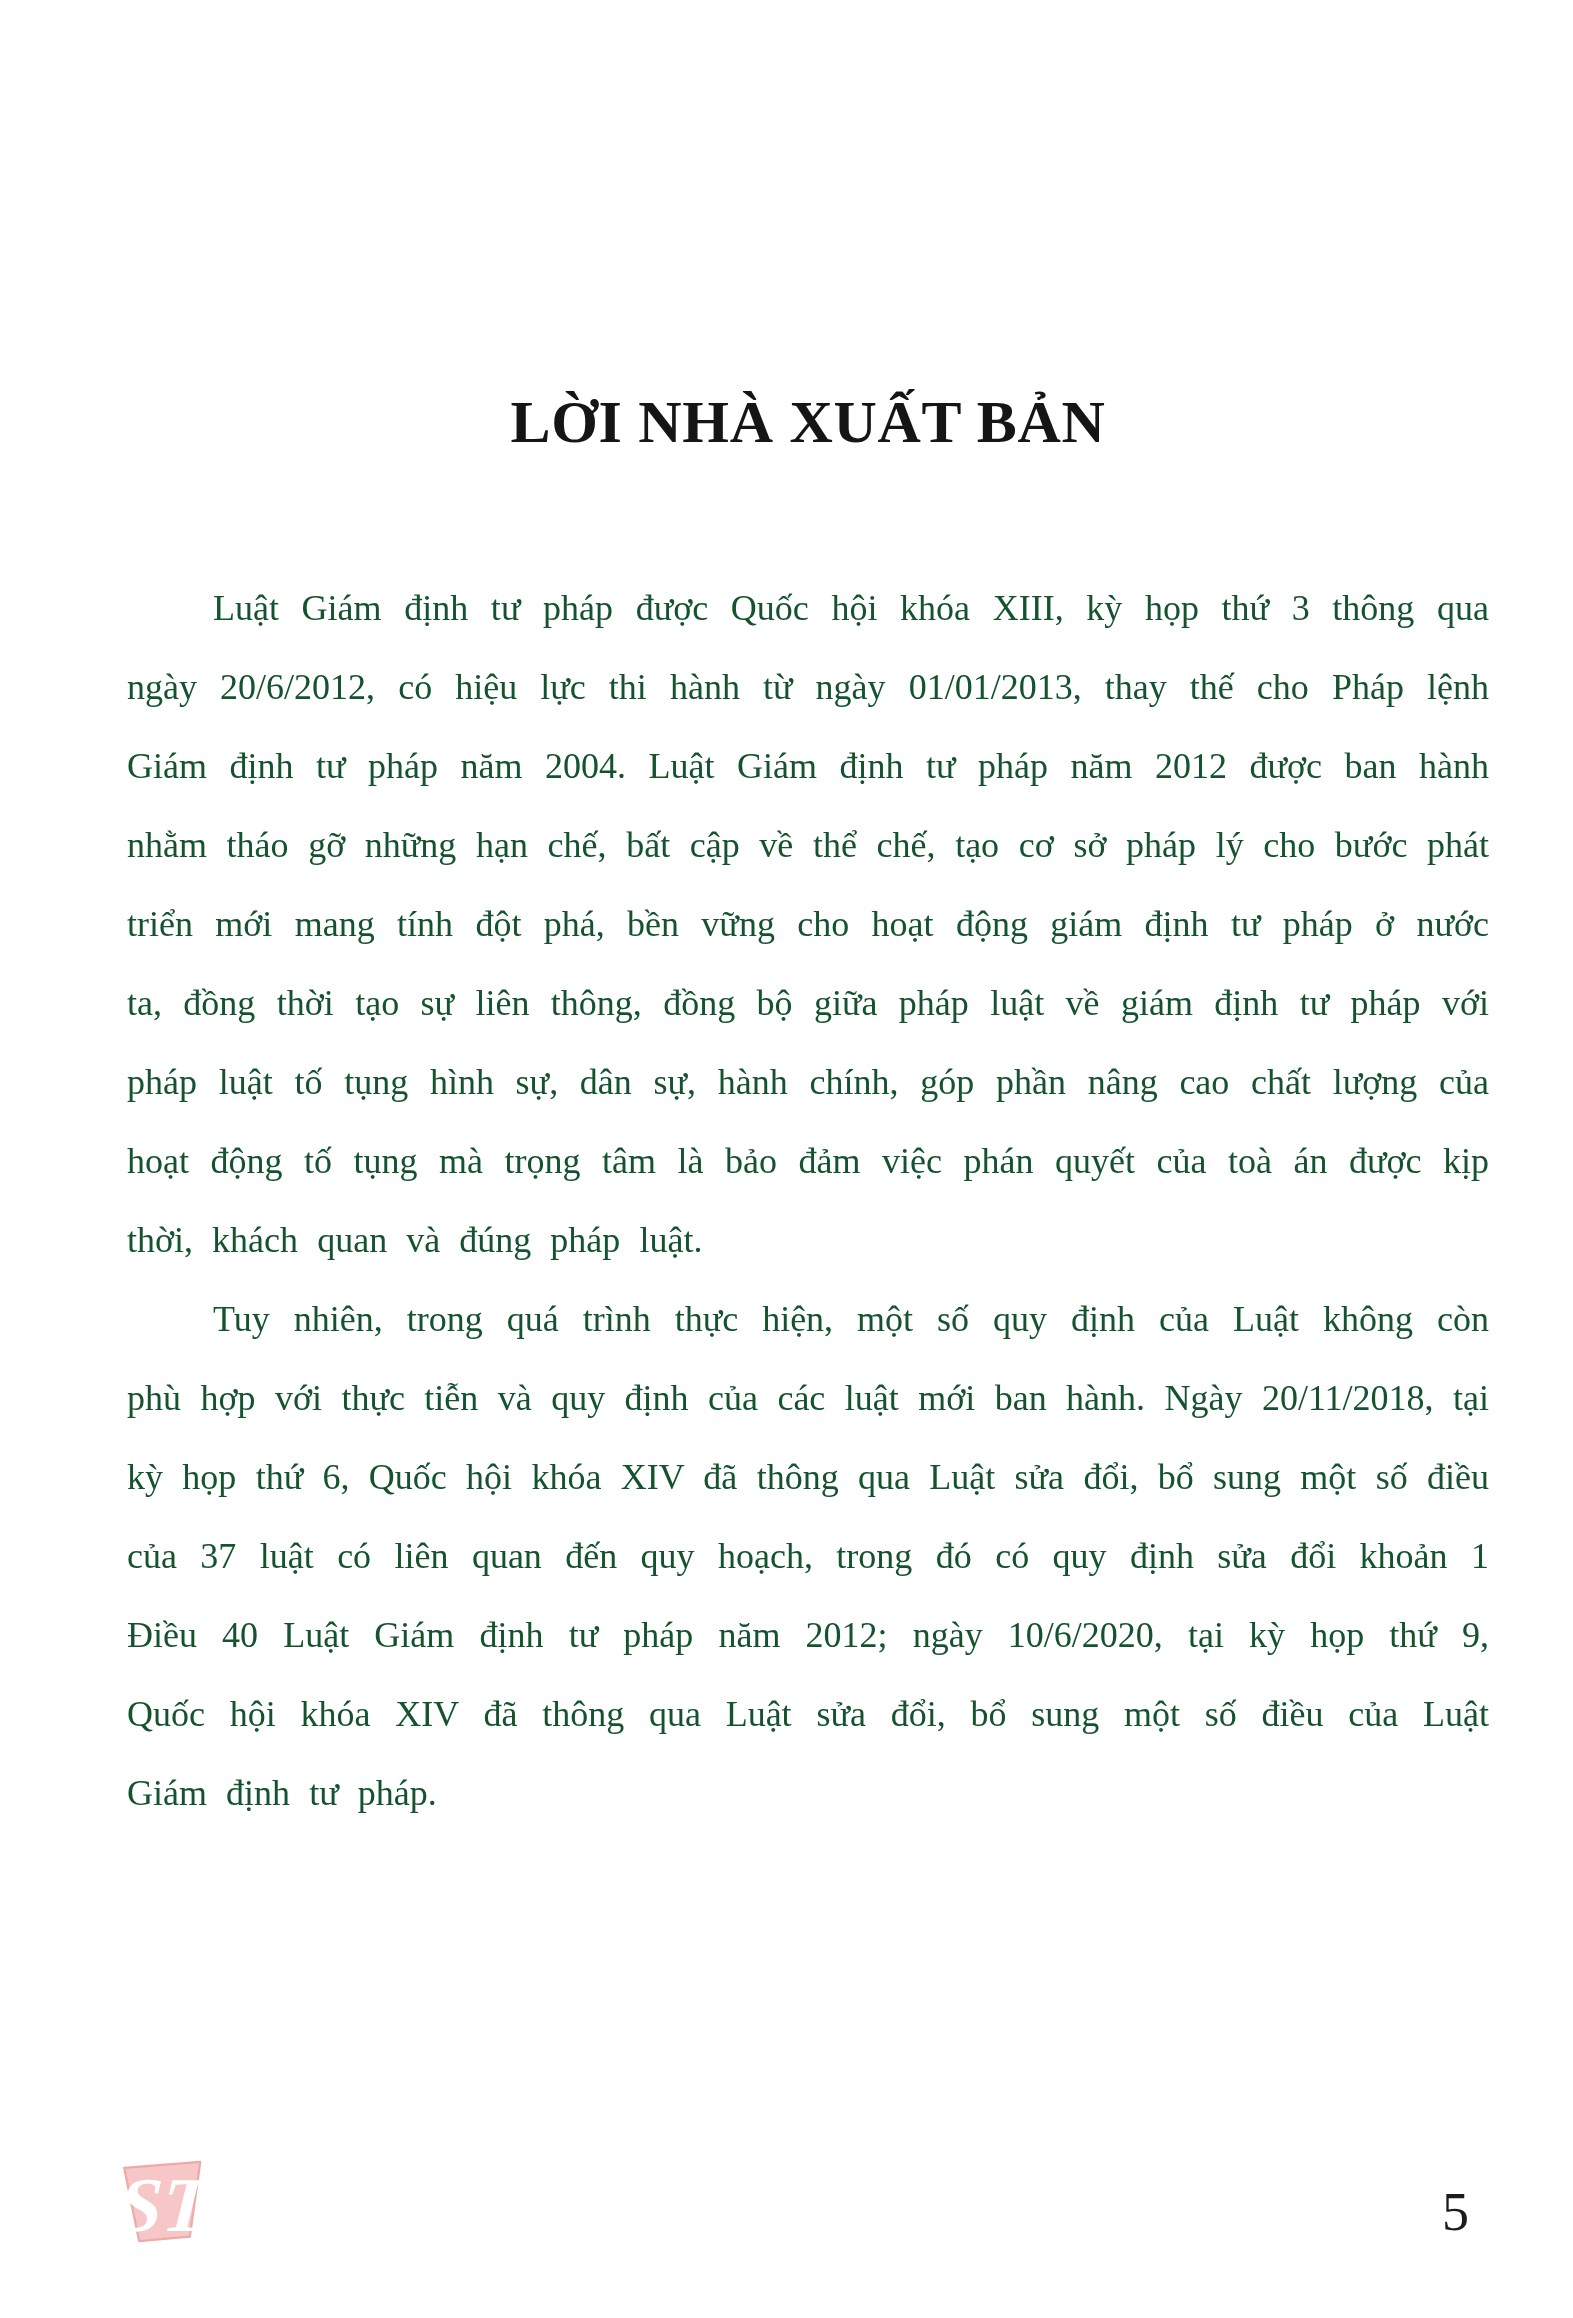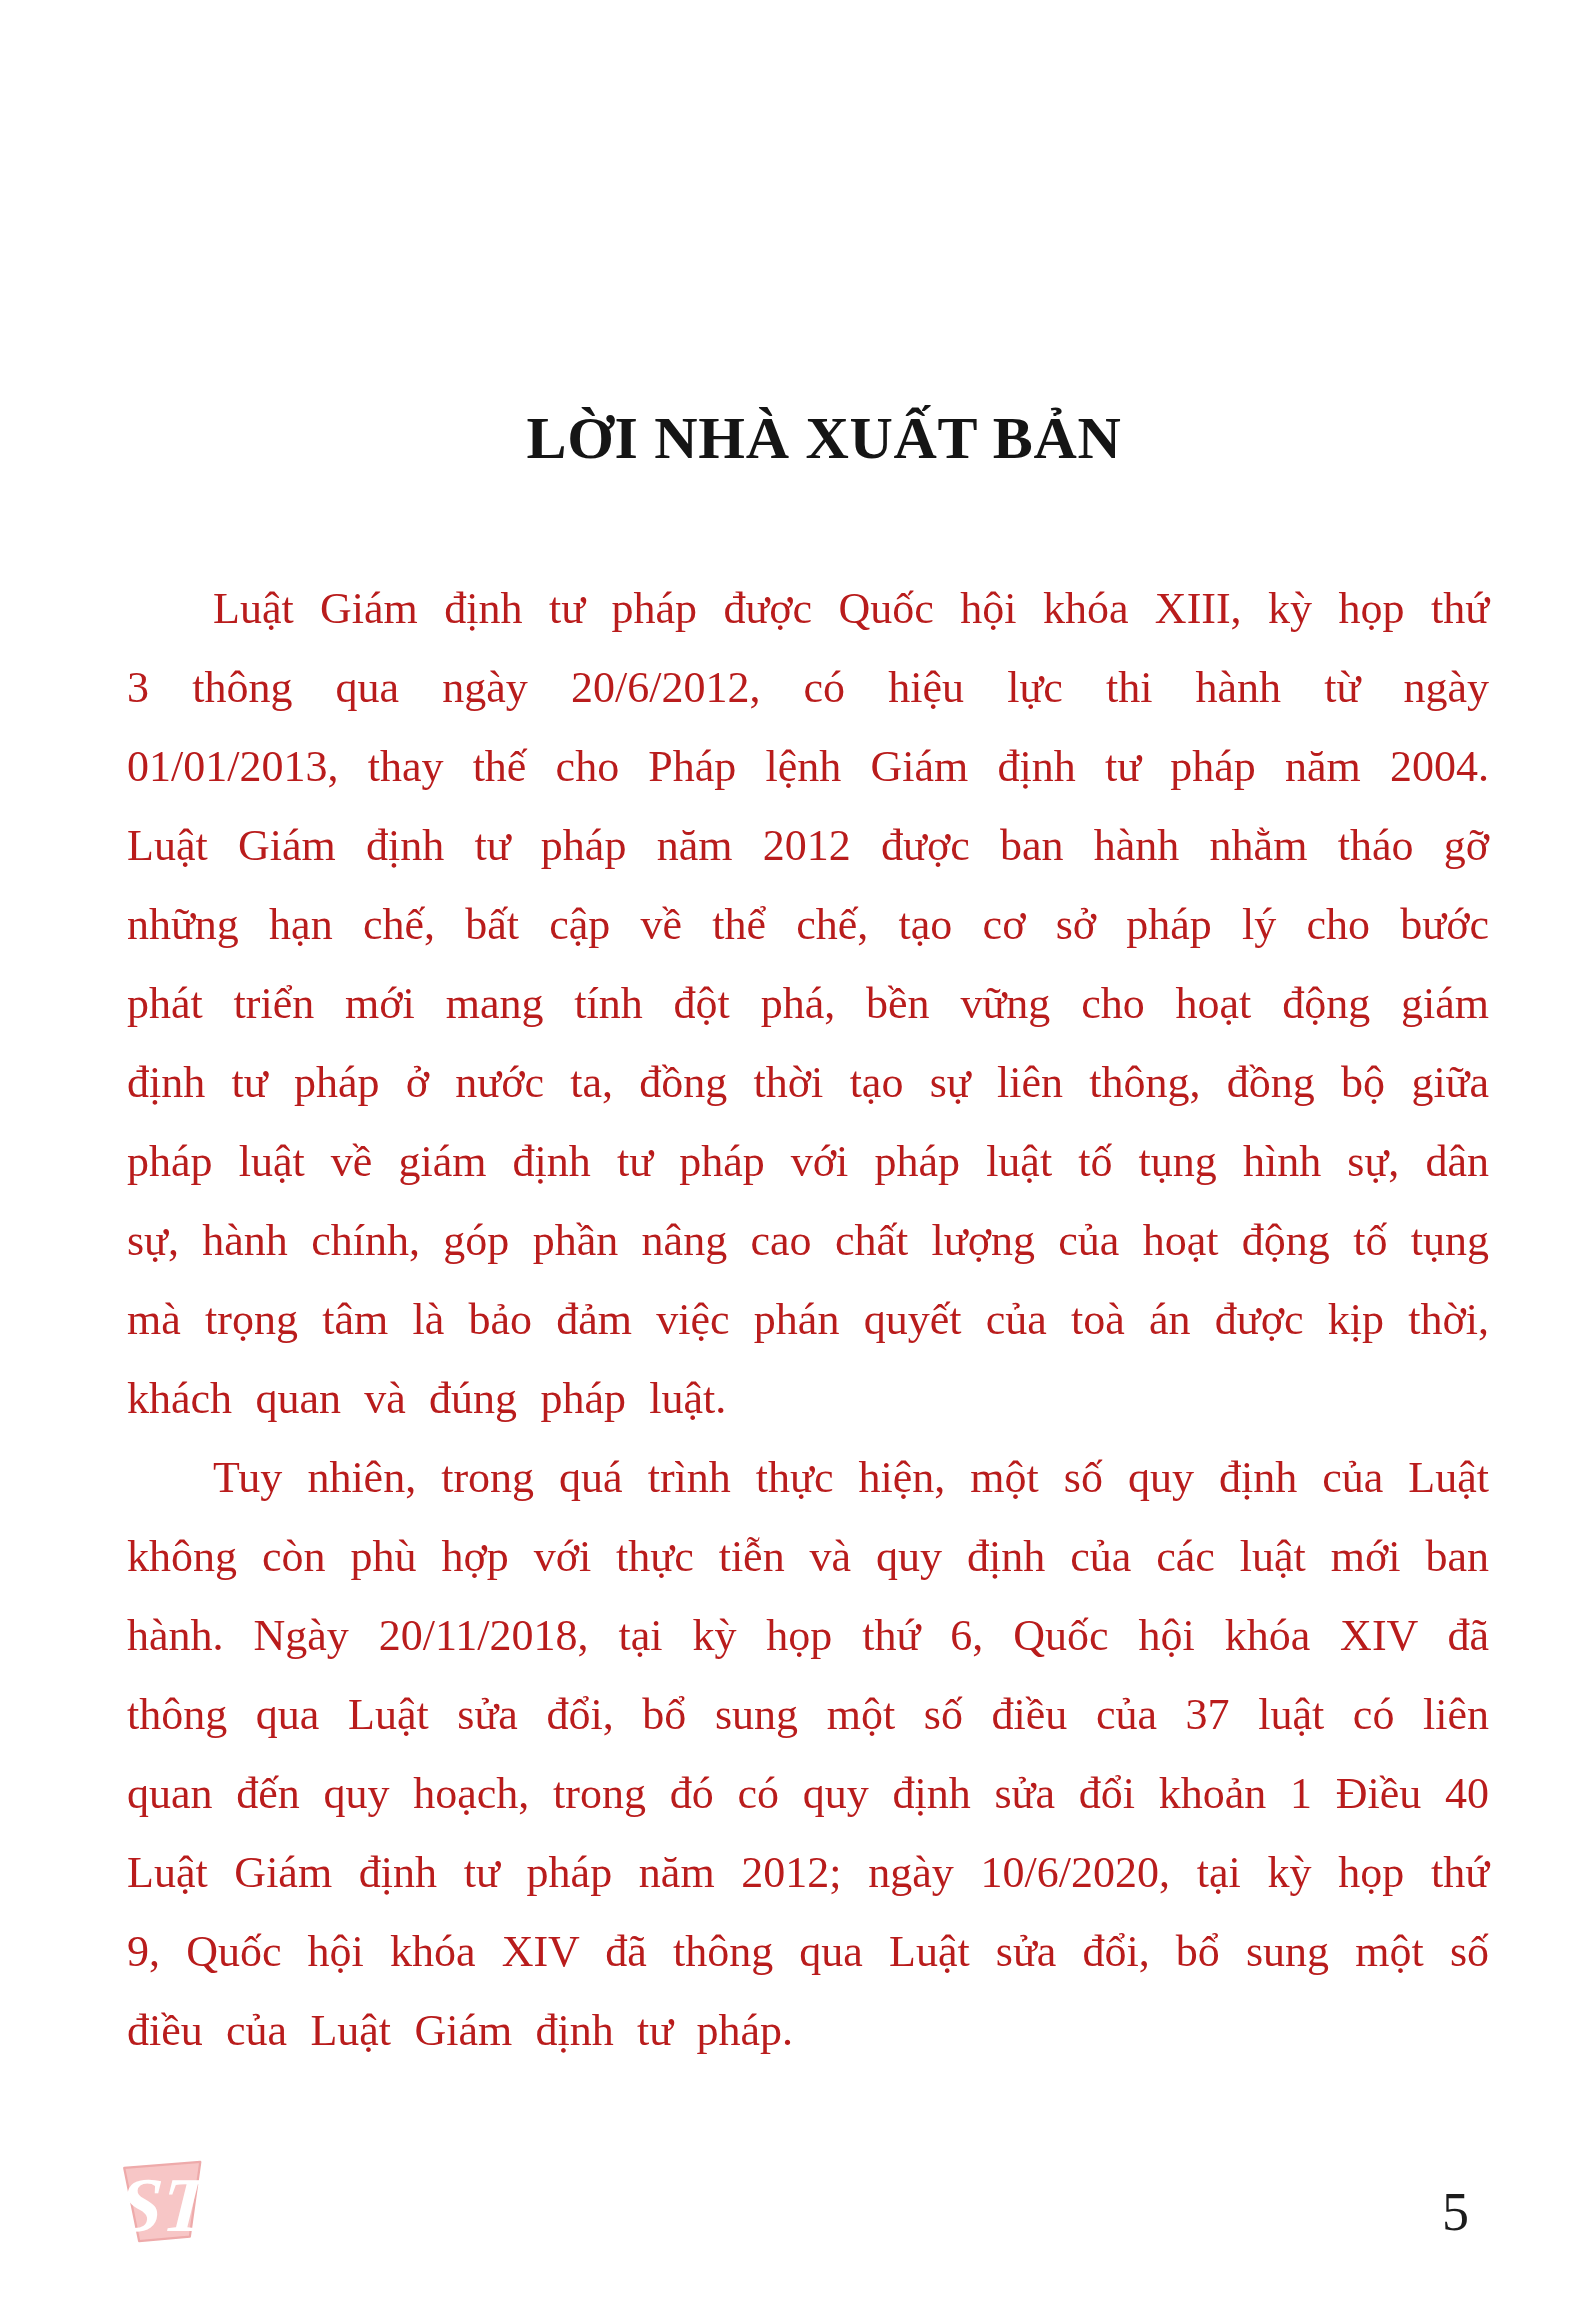--- a/index.html
+++ b/index.html
@@ -19,33 +19,33 @@
   .title {
     position: absolute;
     top: 388px;
     left: 127px;
     width: 1362px;
     text-align: center;
     font-size: 60px;
     font-weight: bold;
     letter-spacing: 0.7px;
     color: #151515;
-    margin: 16px;
+    margin: 0;
     white-space: nowrap;
   }
   .body-text {
     position: absolute;
     top: 569px;
     left: 127px;
     width: 1362px;
-    font-size: 44px;
+    font-size: 36px;
     line-height: 79px;
     text-align: justify;
     word-spacing: 0.28em;
-    color: #b91c1c;
+    color: #14532d;
   }
   .body-text p {
     margin: 0;
     text-indent: 86px;
   }
   .publisher-logo {
     position: absolute;
     left: 112px;
     top: 2159px;
     width: 99px;

